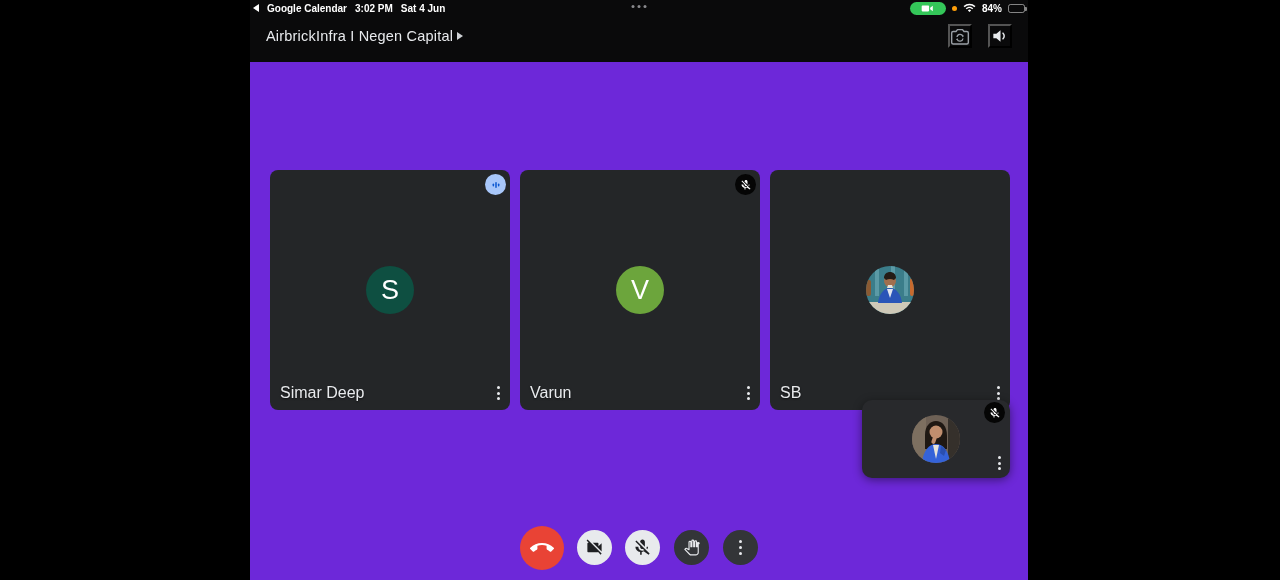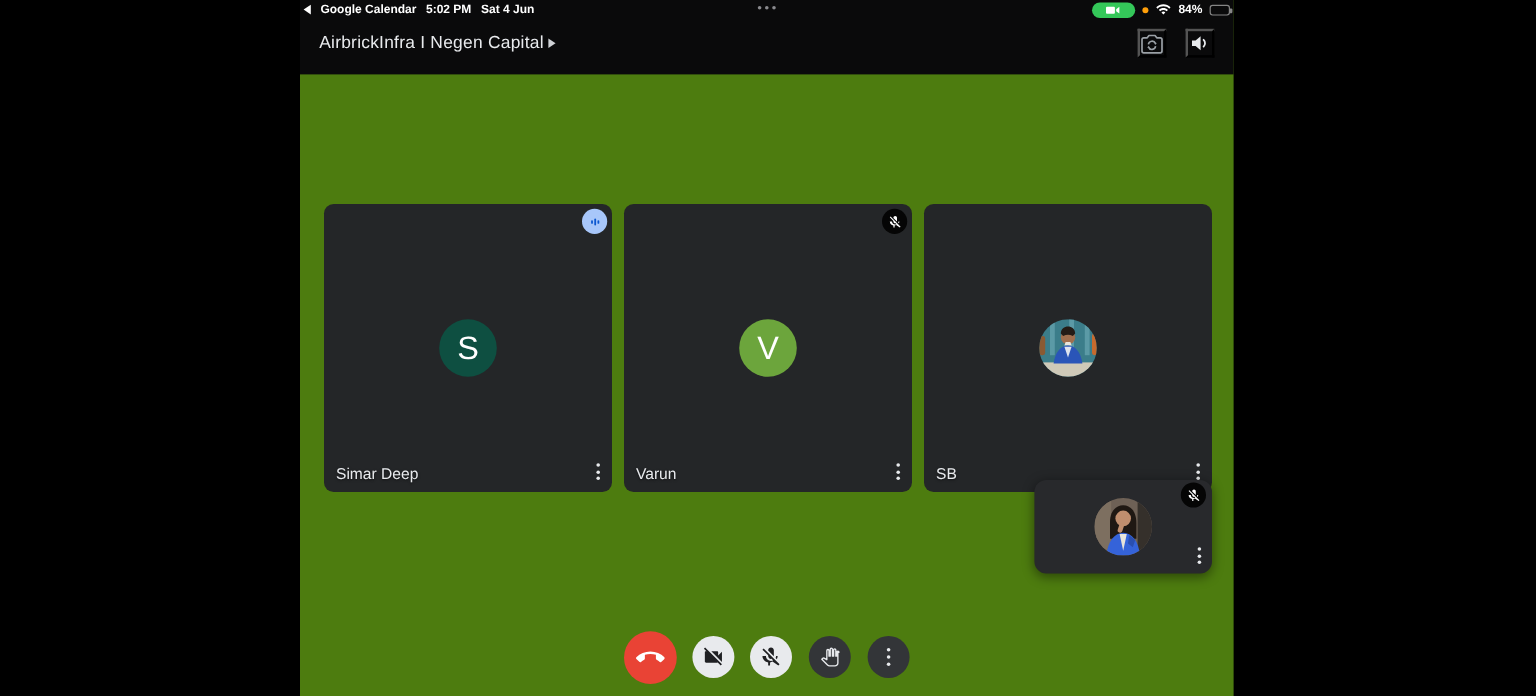--- a/index.html
+++ b/index.html
@@ -1,19 +1,19 @@
 <!DOCTYPE html>
 <html><head>
 <meta charset="utf-8">
 <style>
   * { margin:0; padding:0; box-sizing:border-box; }
   html,body { width:1280px; height:580px; background:#000; overflow:hidden;
     font-family:"Liberation Sans", sans-serif; -webkit-font-smoothing:antialiased; }
   .canvas { position:relative; width:1280px; height:580px; background:#000; }
-  .screen { position:absolute; left:250px; top:0; width:778px; height:580px; background:#4d7c0f; }
+  .screen { position:absolute; left:250px; top:0; width:778px; height:580px; background:#6d28d9; }
   .header-strip { position:absolute; left:0; top:0; width:778px; height:62px; background:#0a0a0b; }
 
   
   .statusbar { position:absolute; left:0; top:0; width:778px; height:16px;
     display:flex; align-items:center; justify-content:space-between; padding:0 3px; z-index:5; }
   .sb-left { display:flex; align-items:center; gap:8px; color:#fff; font-size:10px; font-weight:bold; }
   .back-tri { width:0; height:0; border-top:4px solid transparent; border-bottom:4px solid transparent;
     border-right:6px solid #fff; display:inline-block; }
   .sb-center { position:absolute; left:50%; top:5px; transform:translateX(-50%); display:flex; gap:3px; }
   .sb-center i { width:3px; height:3px; border-radius:50%; background:#8a8a8e; display:block; }
@@ -36,21 +36,21 @@
   
   .tile { position:absolute; width:240px; height:240px; background:#242628; border-radius:8px; }
   .tile-1 { left:20px; top:170px; }
   .tile-2 { left:270px; top:170px; }
   .tile-3 { left:520px; top:170px; }
   .avatar { position:absolute; left:50%; top:50%; transform:translate(-50%,-50%); width:48px; height:48px;
     border-radius:50%; display:flex; align-items:center; justify-content:center; color:#fff; font-size:27px; }
   .avatar-photo { position:absolute; left:50%; top:50%; transform:translate(-50%,-50%); width:48px; height:48px;
     border-radius:50%; overflow:hidden; }
   .avatar-photo svg { display:block; }
-  .name { position:absolute; left:10px; bottom:8px; color:#e8eaed; font-size:13px; text-shadow:0 1px 2px rgba(0,0,0,.6); }
+  .name { position:absolute; left:10px; bottom:8px; color:#e8eaed; font-size:16px; text-shadow:0 1px 2px rgba(0,0,0,.6); }
   .indicator { position:absolute; top:4px; right:4px; width:21px; height:21px; border-radius:50%;
     display:flex; align-items:center; justify-content:center; }
   .ind-mute { background:#050505; }
   .vdots { position:absolute; right:8px; bottom:8px; display:flex; flex-direction:column; gap:2.5px; align-items:center; padding:2px; cursor:pointer; }
   .vdots i { width:3px; height:3px; border-radius:50%; background:#e8eaed; display:block; }
 
   
   .selfview { position:absolute; left:612px; top:400px; width:148px; height:78px; background:#28292c;
     border-radius:10px; z-index:6; box-shadow:0 2px 10px rgba(0,0,0,.45); }
   .selfview .avatar-photo { width:48px; height:48px; }
@@ -75,21 +75,21 @@
 <body>
 
 <div class="canvas">
   <div class="screen">
     <div class="header-strip"></div>
 
     <div class="statusbar">
       <div class="sb-left">
         <span class="back-tri"></span>
         <span>Google Calendar</span>
-        <span>5:02 PM</span>
+        <span>3:02 PM</span>
         <span>Sat 4 Jun</span>
       </div>
       <div class="sb-center">
           <i></i>
           <i></i>
           <i></i>
         </div>
       <div class="sb-right">
         <span class="cam-pill" style="background: rgb(52, 199, 89);">
           <svg width="13" height="9" viewBox="0 0 24 17">

